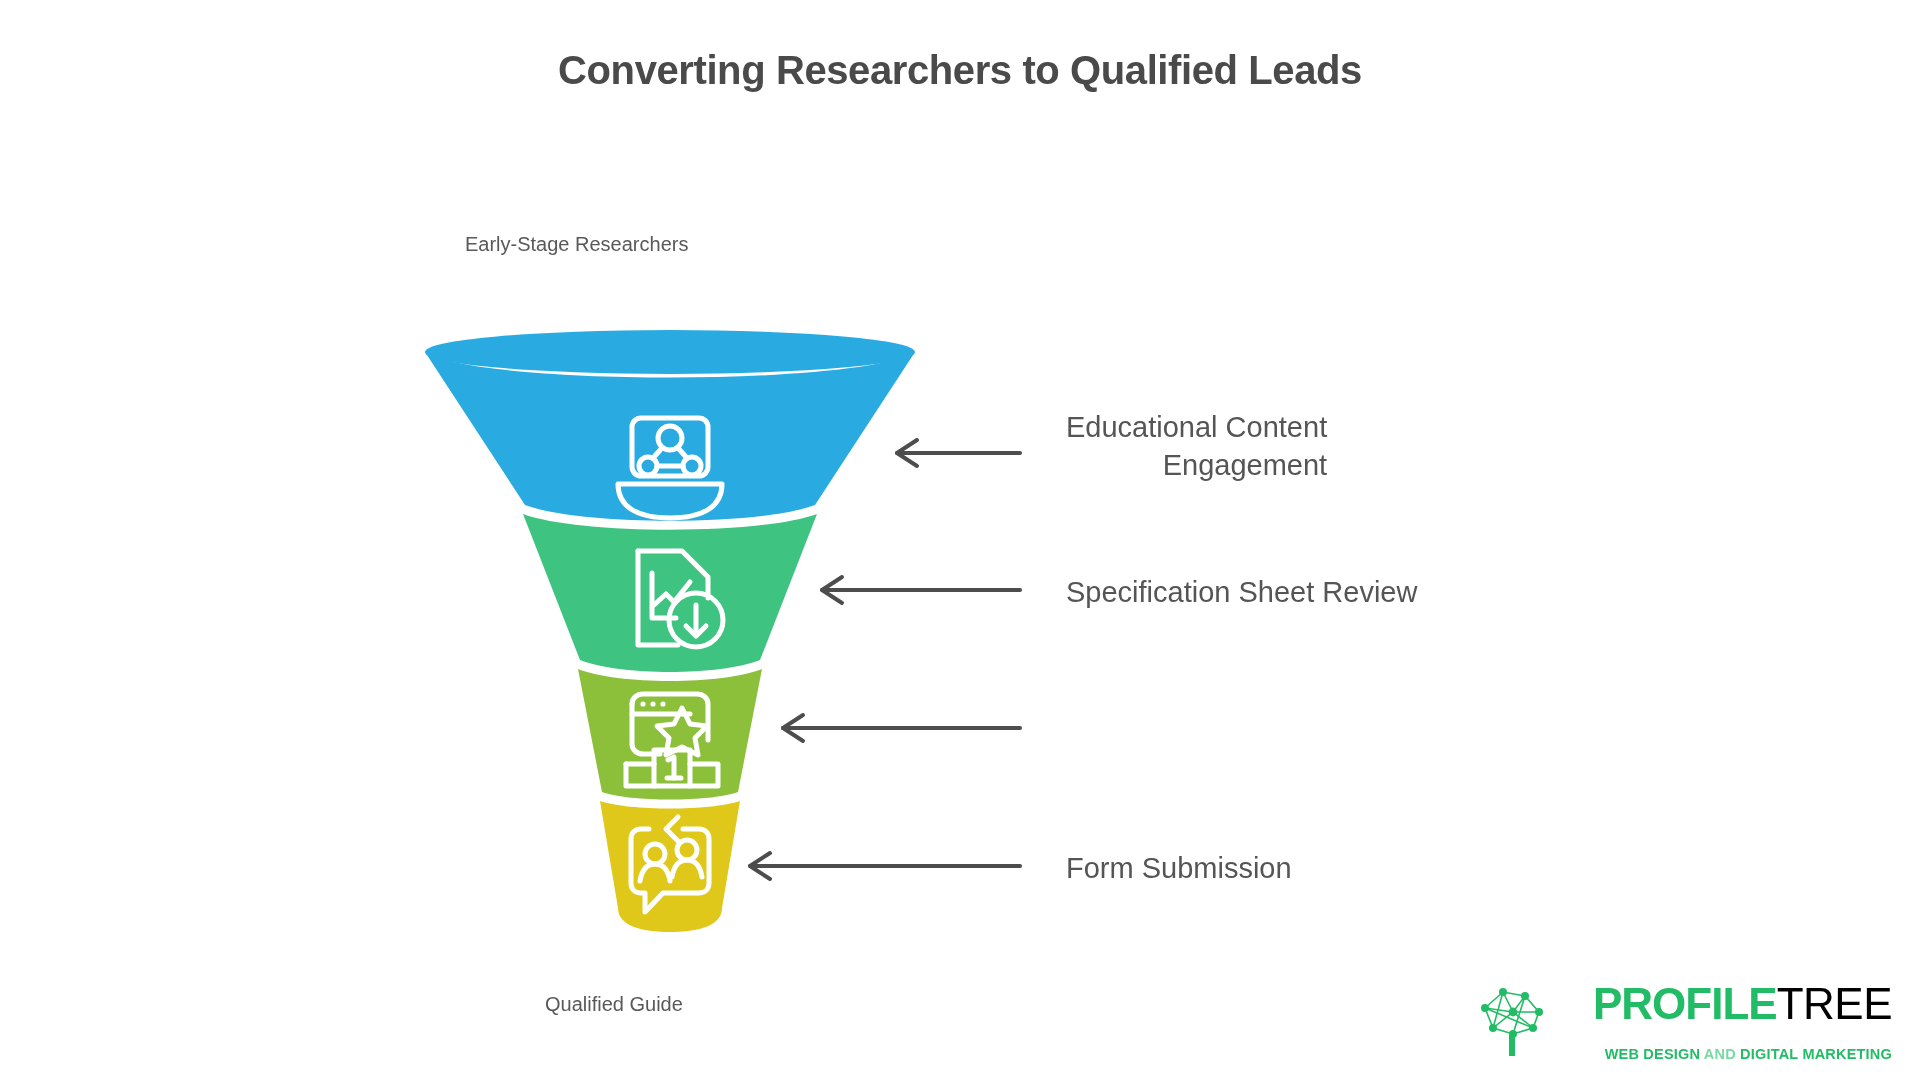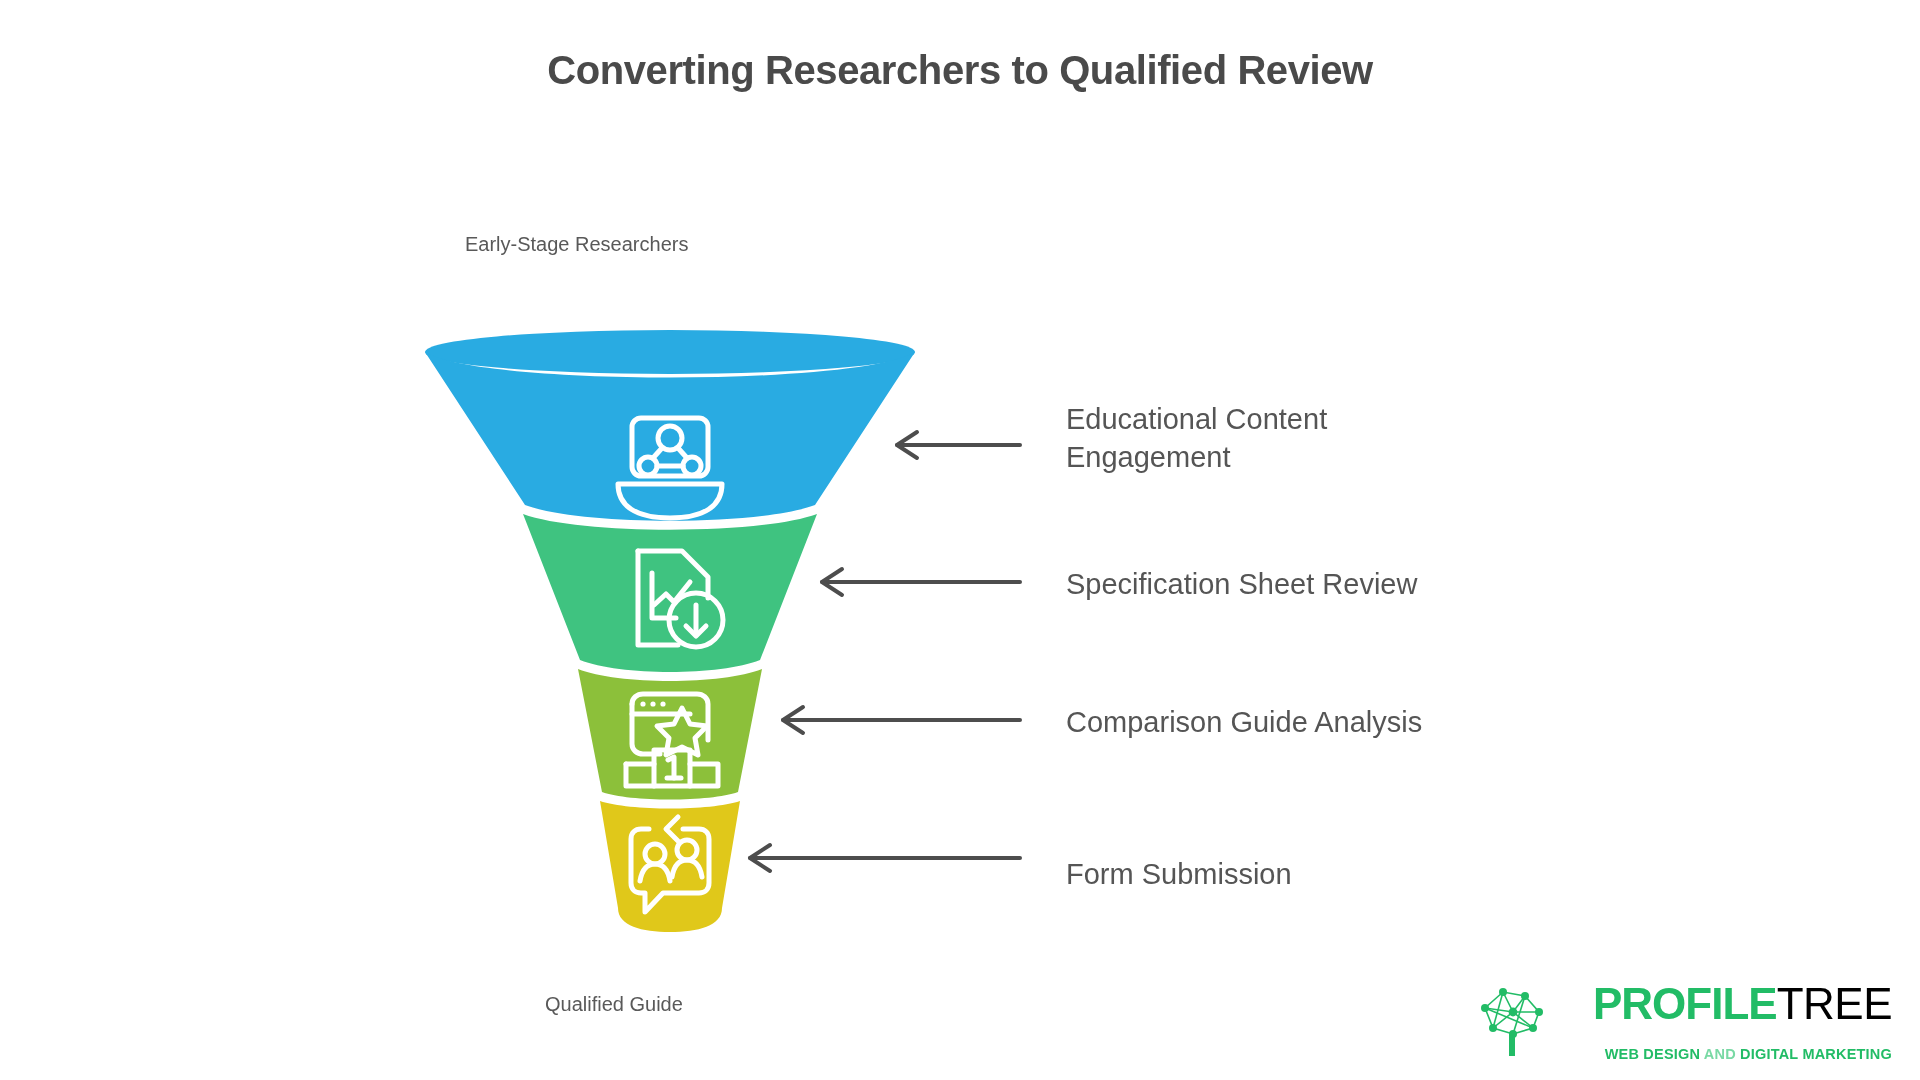--- a/index.html
+++ b/index.html
@@ -53,24 +53,25 @@
     top: 330px;
     width: 620px;
     height: 620px;
   }
   #funnel svg { display: block; }
 
   
   #annotations {
     position: absolute;
     left: 0;
-    top: 8px;
+    top: 16px;
     width: 1920px;
     height: 772px;
     pointer-events: none;
+    text-align: right;
   }
   .step-label {
     position: absolute;
     font-size: 29px;
     line-height: 1.32;
     color: #555555;
     font-weight: normal;
     white-space: pre-line;
   }
 
@@ -109,21 +110,21 @@
     letter-spacing: 0.2px;
     color: #22bc66;
     text-align: left;
     align-self: flex-end;
   }
   #logo-tagline .soft { color: #79d9a4; }
 </style>
 </head>
 <body>
 
-<div id="chart-title">Converting Researchers to Qualified Review</div>
+<div id="chart-title">Converting Researchers to Qualified Leads</div>
 
 <div class="cap-label" id="label-top">Early-Stage Researchers</div>
 
 <div class="cap-label" id="label-bottom">Qualified Guide</div>
 
 <div id="funnel">
   <svg width="620" height="620" viewBox="0 0 620 620" xmlns="http://www.w3.org/2000/svg">
 
     <g>
 
@@ -237,23 +238,22 @@
         <path d="M 770 837 L 750 850 L 770 863"></path>
       </g>
     </g>
   </svg>
 
   <div class="step-label" style="left:1066px; top:392px;">Educational Content
 Engagement</div>
 
   <div class="step-label" style="left:1066px; top:557px;">Specification Sheet Review</div>
 
-  <div class="step-label" style="left:1066px; top:695px;">Comparison Guide Analysis</div>
-
-  <div class="step-label" style="left:1066px; top:833px;margin-top:14px;">Form Submission</div>
+
+  <div class="step-label" style="left:1066px; top:833px;">Form Submission</div>
 </div>
 
 <div id="logo">
   <div id="logo-mark">
     <svg width="78" height="76" viewBox="0 0 78 76" xmlns="http://www.w3.org/2000/svg">
       <g stroke="#22bc66" stroke-width="1.6" fill="none">
         <path d="M12 26 L30 10 L52 14 L66 30 L60 46 L40 52 L20 46 Z"></path>
         <path d="M30 10 L40 30 L66 30"></path>
         <path d="M12 26 L40 30 L52 14"></path>
         <path d="M20 46 L40 30 L60 46"></path>

